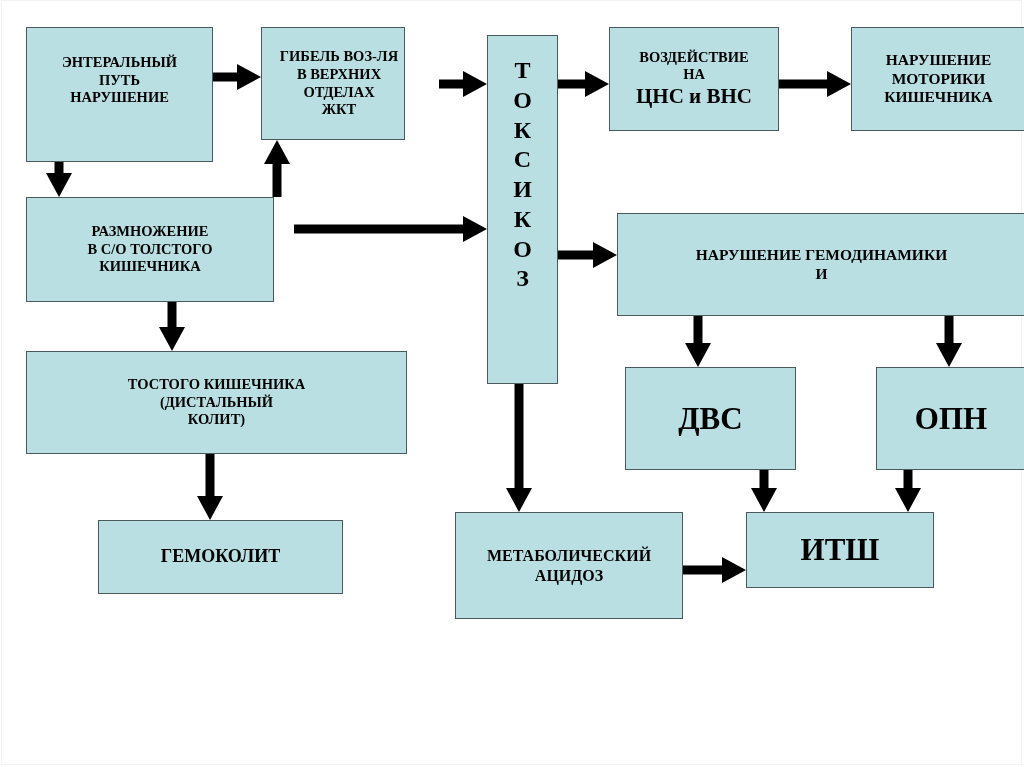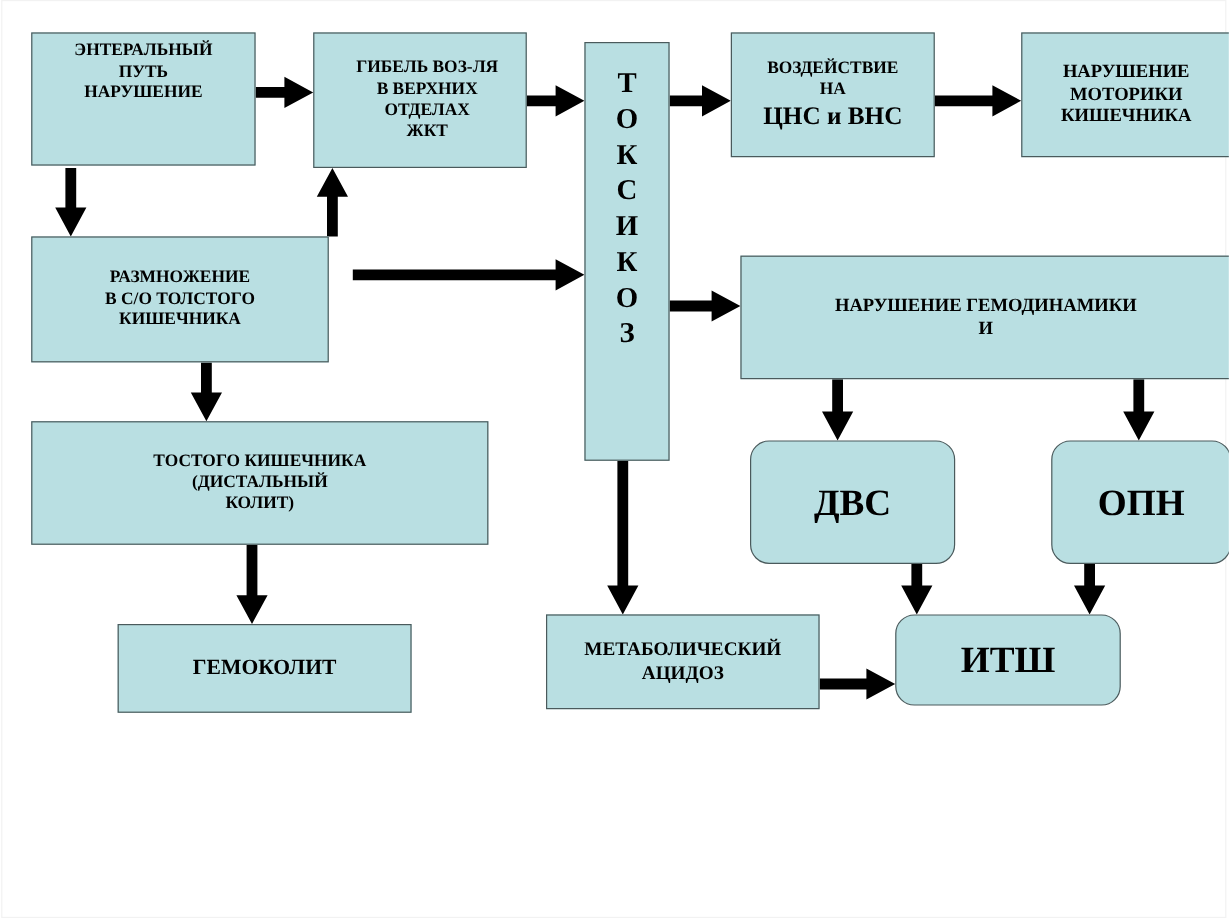--- a/index.html
+++ b/index.html
@@ -4,21 +4,21 @@
 <style>
   html, body { margin:0; padding:0; }
   body { width:1024px; height:767px; background:#ffffff; position:relative; overflow:hidden;
          font-family:"Liberation Serif", "DejaVu Serif", serif; }
   .box { position:absolute; box-sizing:border-box; background:#b9dfe2; border:1.5px solid #4a5a5c;
          display:flex; flex-direction:column; align-items:center; justify-content:center; text-align:center;
          color:#000; font-weight:bold; line-height:1.22; }
   .box span { display:block; }
   .s14 { font-size:14.5px; }
   .s15 { font-size:15.5px; }
-  .big { font-size:31px;border-radius:16px; }
+  .big { font-size:31px; }
   svg#arrows { position:absolute; left:0; top:0; }
   .tox { font-size:24px; line-height:1.24; justify-content:flex-start; padding-top:20px; }
   .frame { position:absolute; left:1px; top:0; width:1021px; height:765px; border:1px solid #f2f2f2; box-sizing:border-box; }
 </style>
 </head>
 <body>
 
 <div class="frame"></div>
 
 <svg id="arrows" width="1024" height="767">
@@ -65,27 +65,27 @@
       <polygon points="759.5,470 759.5,488 751,488 764,512 777,488 768.5,488 768.5,470" fill="#000000"></polygon>
     </g>
     <g>
       <polygon points="903.5,470 903.5,488 895,488 908,512 921,488 912.5,488 912.5,470" fill="#000000"></polygon>
     </g>
     <g>
       <polygon points="683,574.5 722,574.5 722,583 746,570 722,557 722,565.5 683,565.5" fill="#000000"></polygon>
     </g>
   </svg>
 
-<div class="box s14" style="left:26px;top:27px;width:187px;height:111px;justify-content:flex-start;padding-top:6px;">
+<div class="box s14" style="left:26px;top:27px;width:187px;height:135px;justify-content:flex-start;padding-top:26px;">
   <span>ЭНТЕРАЛЬНЫЙ</span>
   <span>ПУТЬ</span>
   <span>НАРУШЕНИЕ</span>
 </div>
 
-<div class="box s14" style="left:261px;top:27px;width:178px;height:113px;padding-left:12px;">
+<div class="box s14" style="left:261px;top:27px;width:144px;height:113px;padding-left:12px;">
   <span>ГИБЕЛЬ ВОЗ-ЛЯ</span>
   <span>В ВЕРХНИХ</span>
   <span>ОТДЕЛАХ</span>
   <span>ЖКТ</span>
 </div>
 
 <div class="box tox" style="left:487px;top:35px;width:71px;height:349px;">
   <span>Т</span>
   <span>О</span>
   <span>К</span>
@@ -130,20 +130,20 @@
 </div>
 
 <div class="box big" style="left:876px;top:367px;width:150px;height:103px;">
   <span>ОПН</span>
 </div>
 
 <div class="box" style="left:98px;top:520px;width:245px;height:74px;font-size:18px;">
   <span>ГЕМОКОЛИТ</span>
 </div>
 
-<div class="box" style="left:455px;top:512px;width:228px;height:79px;font-size:16px;">
+<div class="box" style="left:455px;top:512px;width:228px;height:107px;font-size:16px;">
   <span>МЕТАБОЛИЧЕСКИЙ</span>
   <span>АЦИДОЗ</span>
 </div>
 
 <div class="box big" style="left:746px;top:512px;width:188px;height:76px;">
   <span>ИТШ</span>
 </div>
 
 </body></html>

